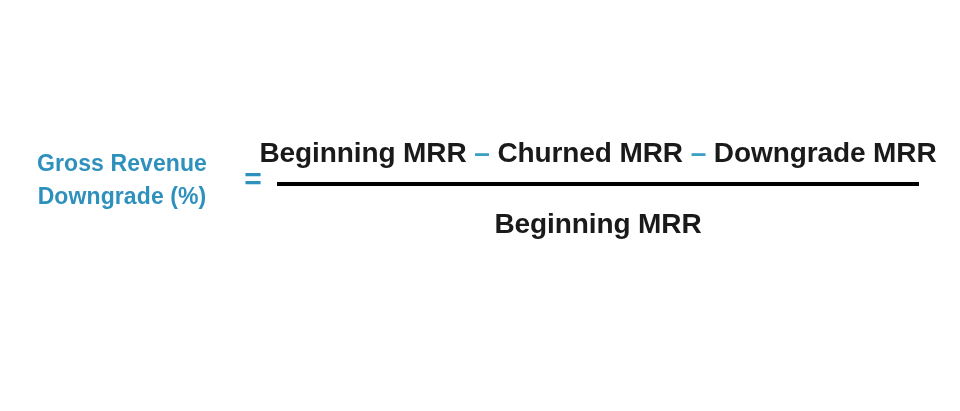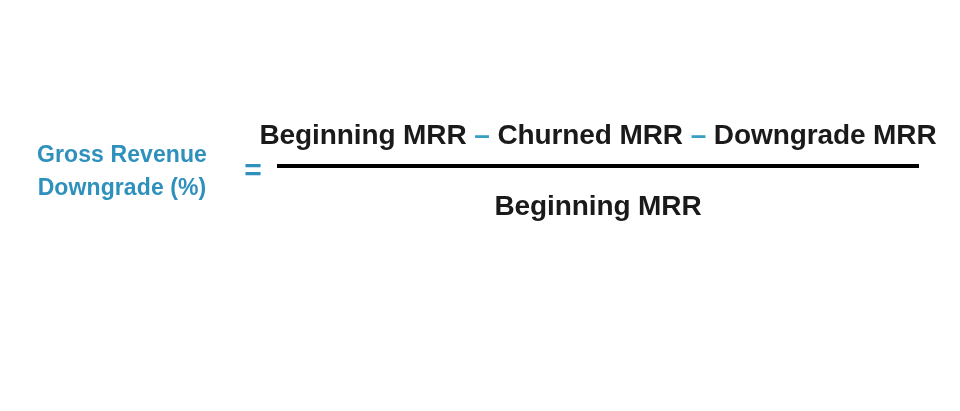--- a/index.html
+++ b/index.html
@@ -66,20 +66,21 @@
   .numerator,
   .denominator {
     color: #1a1a1a;
     font-size: 28px;
     font-weight: bold;
     white-space: nowrap;
     letter-spacing: -0.1px;
   }
   .numerator {
     padding-bottom: 13px;
+    margin-top: 18px;
   }
   .denominator {
     padding-top: 22px;
   }
   .operator {
     color: #3a9fc4;
     font-weight: bold;
   }
   .fraction-bar {
     width: 642px;

